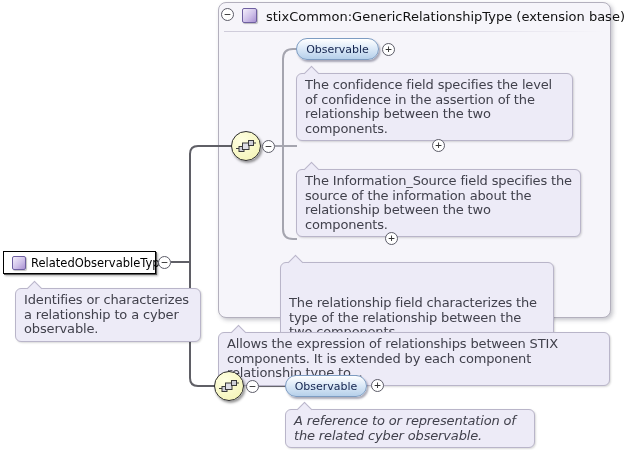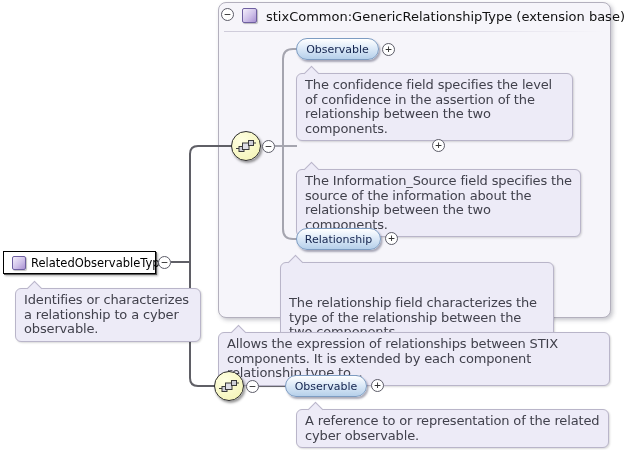--- a/index.html
+++ b/index.html
@@ -114,21 +114,20 @@
     <div class="tail" style="left:9px;"></div>
     <div class="doc-text">The confidence field specifies the level of confidence in the assertion of the relationship between the two components.</div>
   </div>
 
   <div class="toggle" style="left:432px;top:139px;">+</div>
   <div class="doc" style="left:296px;top:169px;width:285px;">
     <div class="tail" style="left:9px;"></div>
     <div class="doc-text">The Information_Source field specifies the source of the information about the relationship between the two components.</div>
   </div>
 
-  <div class="pill" style="left:296px;top:228px;width:85px;">Relationship</div>
   <div class="toggle" style="left:385px;top:232px;">+</div>
   <div class="doc prewrap" style="left:280px;top:262px;width:274px;">
     <div class="tail" style="left:9px;"></div>
     <div class="doc-text prewrap">The relationship field characterizes the type of the relationship between the two components.
 This field is implemented...</div>
   </div>
 
   <div class="doc" style="left:218px;top:332px;width:392px;">
     <div class="tail" style="left:14px;"></div>
     <div class="doc-text">Allows the expression of relationships between STIX components. It is extended by each component relationship type to...</div>
@@ -149,18 +148,18 @@
       <path d="M0 9.5 H4 M18 4 H20" stroke="#3a3a3a" stroke-width="1.2" fill="none"></path>
       <rect x="3" y="7.5" width="5" height="5" fill="#cfcfd8" stroke="#3a3a3a" stroke-width="1"></rect>
       <rect x="6.5" y="4" width="6.5" height="6.5" fill="#dedee6" stroke="#3a3a3a" stroke-width="1"></rect>
       <rect x="12.5" y="1.5" width="5" height="5" fill="#cfcfd8" stroke="#3a3a3a" stroke-width="1"></rect>
     </svg>
   </div>
   <div class="toggle" style="left:246px;top:380px;">−</div>
 
   <div class="pill" style="left:285px;top:375px;width:82px;">Observable</div>
   <div class="toggle" style="left:371px;top:379px;">+</div>
-  <div class="doc" style="left:296px;top:409px;width:313px;">
+  <div class="doc" style="left:285px;top:409px;width:250px;font-style:italic;">
     <div class="tail" style="left:13px;"></div>
     <div class="doc-text">A reference to or representation of the related cyber observable.</div>
   </div>
 
 </div>
 
 </body></html>

